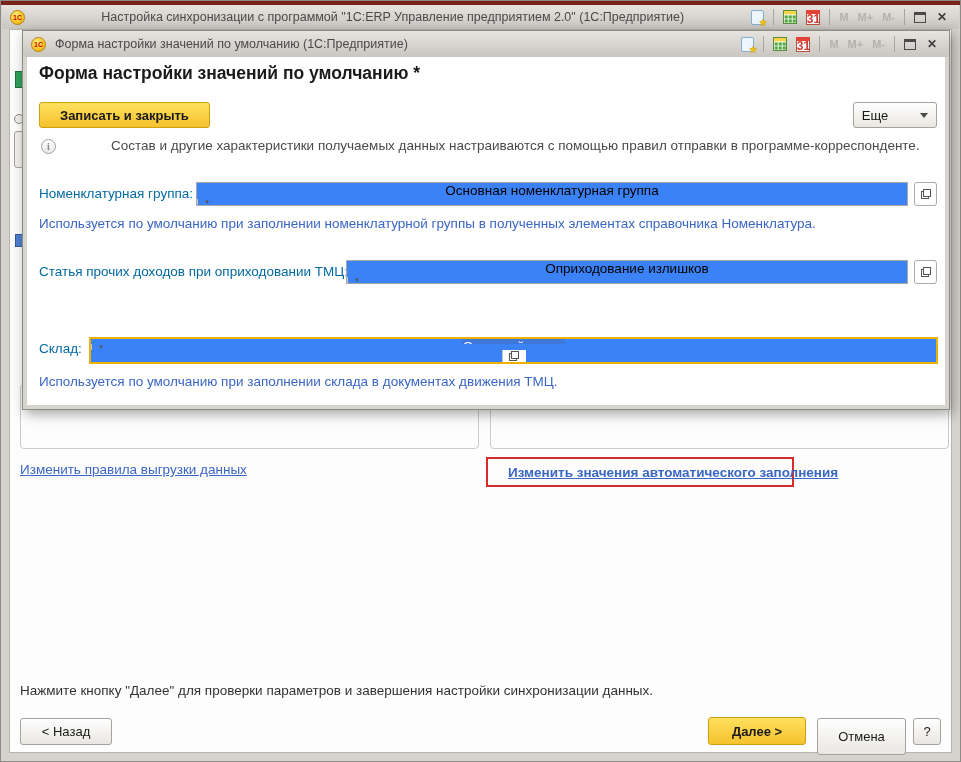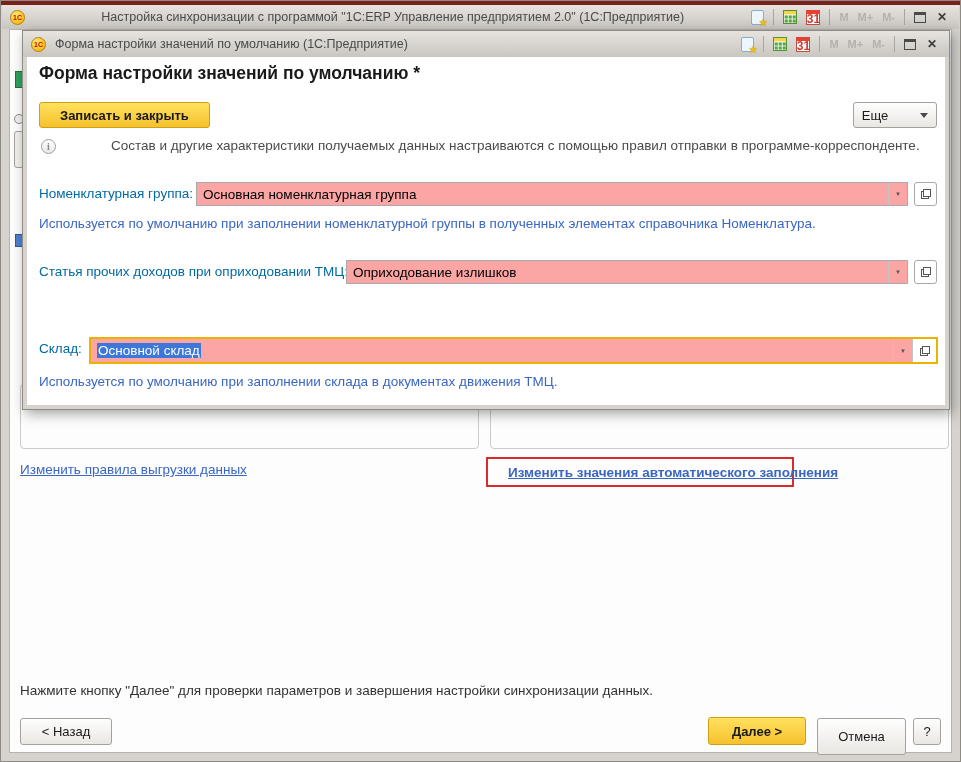--- a/index.html
+++ b/index.html
@@ -76,21 +76,21 @@
   .dd-caret{width:0;height:0;border-left:4px solid transparent;border-right:4px solid transparent;border-top:5px solid #4a4a4a;}
 
   .info-row{position:absolute;left:18px;top:107px;right:16px;display:flex;align-items:flex-start;gap:10px;}
   .info-ic{flex:0 0 auto;width:15px;height:15px;border-radius:50%;border:1px solid #9aa0a6;background:linear-gradient(#fff,#e8e8e8);
     color:#85898d;font-weight:bold;font-size:10px;font-family:"Liberation Serif",serif;
     display:flex;align-items:center;justify-content:center;margin-top:1px;}
   .info-ic::after{content:"i";}
   .info-text{font-size:13.5px;color:#4a4a4a;line-height:1.25;margin-left:45px;}
 
   .flabel{position:absolute;left:16px;font-size:13.5px;color:#0369a1;line-height:24px;white-space:nowrap;}
-  .fld{position:absolute;height:24px;border:1px solid #aaaaaa;background:#fca5a5;display:flex;align-items:center;}
+  .fld{position:absolute;height:24px;border:1px solid #aaaaaa;background:#3b82f6;display:flex;align-items:center;flex-direction:column;}
   .fval{flex:1 1 auto;padding:0 6px;font-size:13.5px;color:#000;white-space:nowrap;overflow:hidden;}
   .dd{width:19px;align-self:stretch;border-left:1px solid #c4c4c4;display:flex;align-items:center;justify-content:center;cursor:pointer;}
   .dd::after{content:"▼";font-size:6px;color:#555;}
   .openbtn{position:absolute;width:23px;height:24px;right:12px;border:1px solid #aaaaaa;border-radius:3px;
     background:#fff;display:flex;align-items:center;justify-content:center;padding:0;cursor:pointer;}
   .row1{top:151px;}  .fld1{left:173px;right:41px;top:151px;}
   .row2{top:229px;}  .fld2{left:323px;right:41px;top:229px;}
   .row3{top:306px;}
   .fld-focus{left:66px;right:11px;top:306px;height:27px;border:2px solid var(--focus-border);}
   .openbtn-in{position:static;width:24px;height:100%;border:none;border-left:1px solid #c4c4c4;border-radius:0;}

